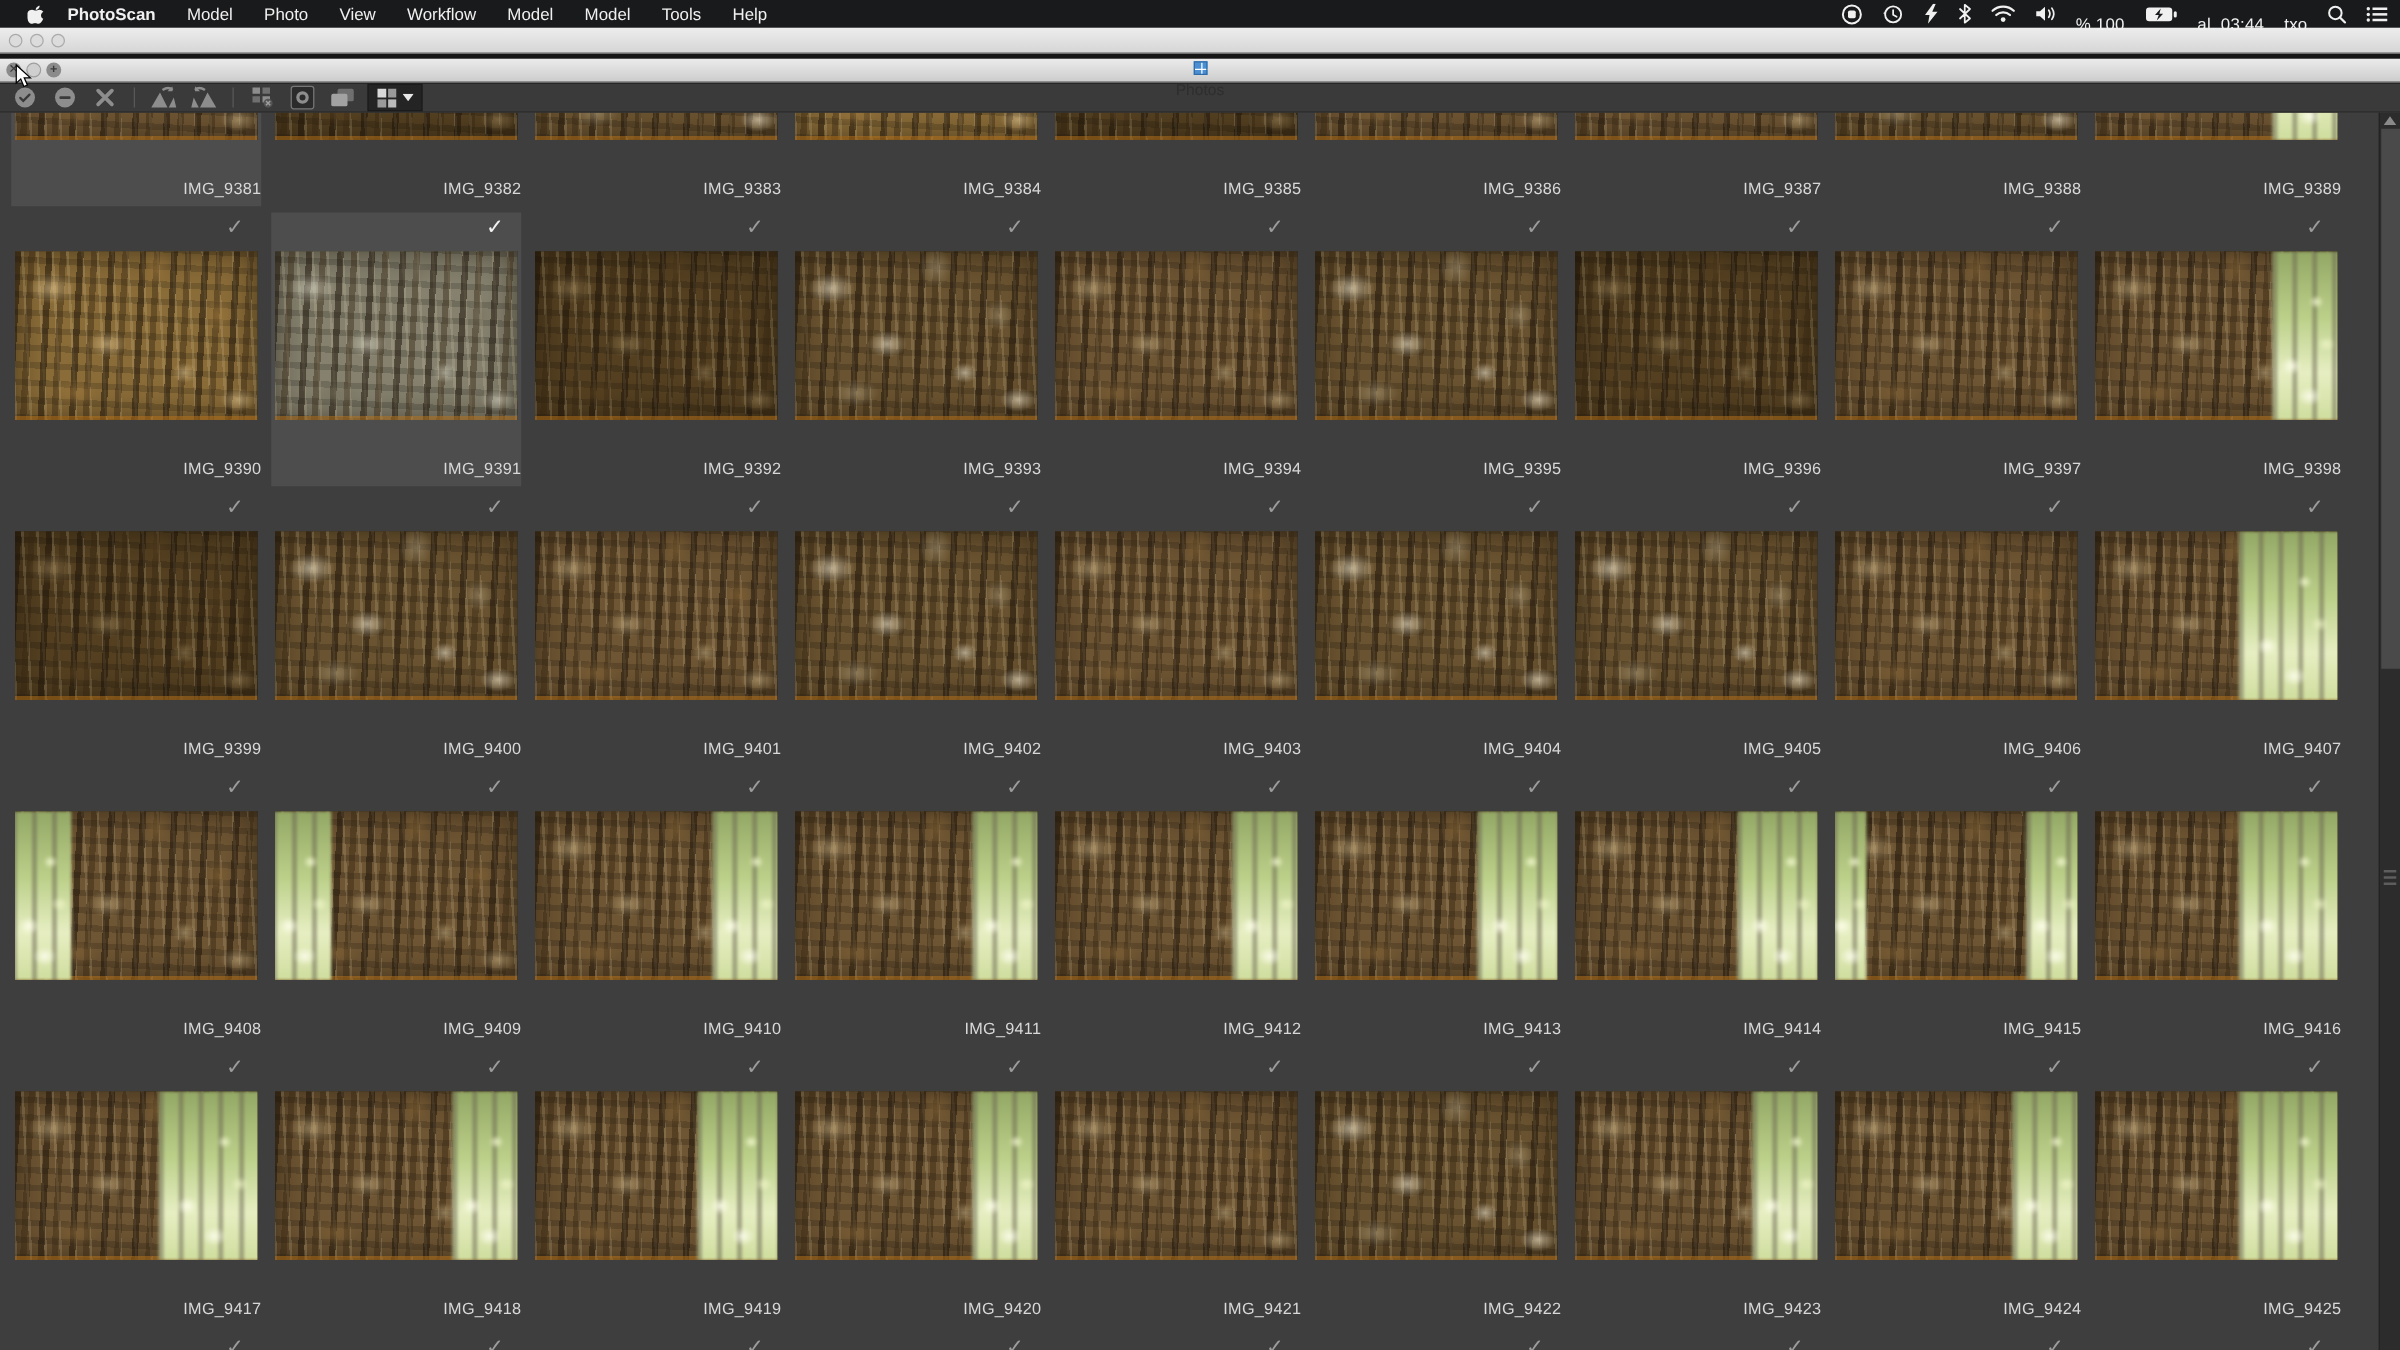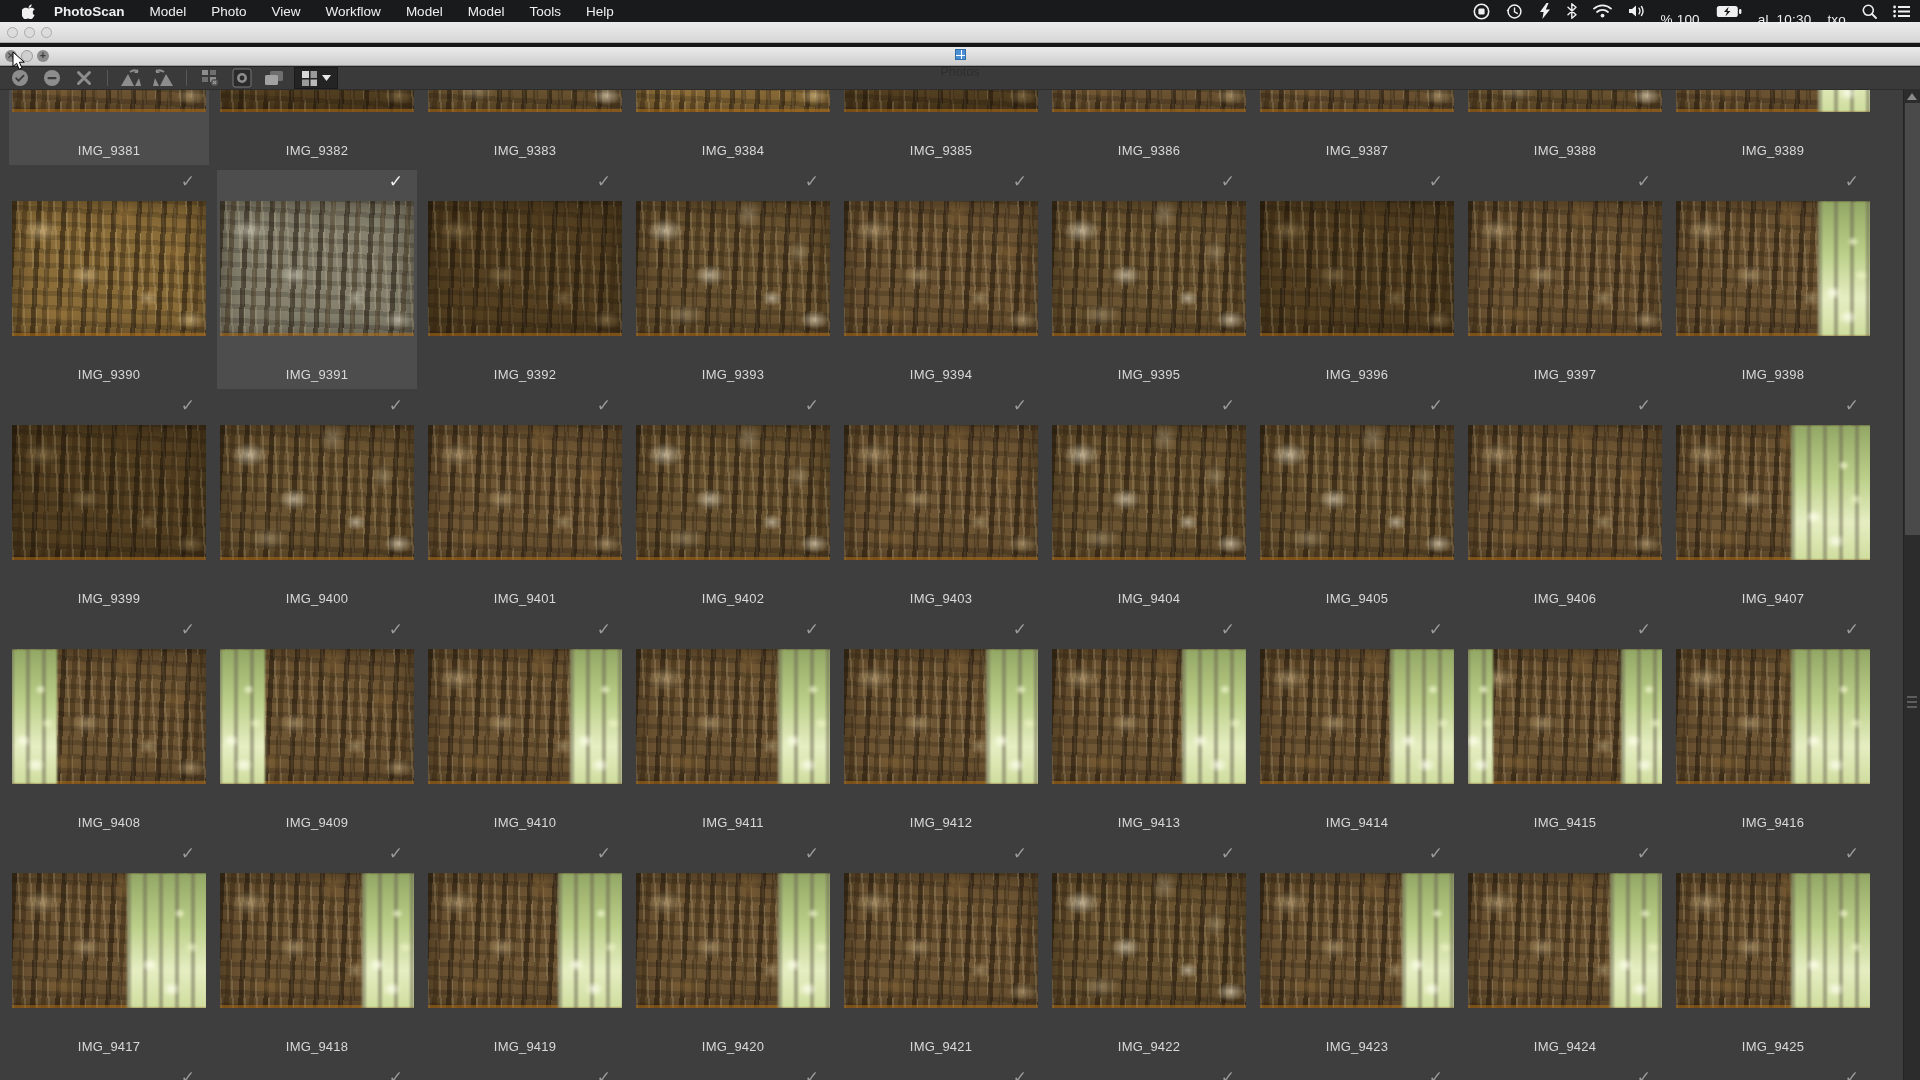--- a/index.html
+++ b/index.html
@@ -90,21 +90,21 @@
       radial-gradient(14px 12px at 28% 68%, rgba(255,255,235,.9), transparent 60%),
       radial-gradient(10px 9px at 65% 30%, rgba(250,255,215,.8), transparent 60%),
       radial-gradient(16px 13px at 55% 86%, rgba(255,255,240,.85), transparent 60%),
       radial-gradient(12px 10px at 80% 55%, rgba(245,250,205,.7), transparent 60%),
       repeating-linear-gradient(90deg, rgba(105,100,80,.5) 0 4px, transparent 4px 16px),
       linear-gradient(180deg,#93a765 0%,#bcd08a 40%,#e6eec2 72%,#cfdd9e 100%); }
   .fR { right:-2px; } .fL { left:-2px; }
   .v-forest-r25 .fR { width:28%; } .v-forest-r30 .fR { width:34%; }
   .v-forest-r40 .fR { width:42%; } .v-forest-l .fL { width:24%; }
   .v-forest-both .fL { width:14%; } .v-forest-both .fR { width:22%; }
-  .plabel { position:absolute; left:0; right:0; top:197px; text-align:center;
+  .plabel { position:absolute; left:0; right:0; top:197px; text-align:right;
             font-size:13px; color:#d8d8d8; letter-spacing:.2px; }
 
   
   .scrollbar { position:absolute; top:90px; right:0; width:17px; height:990px;
                background:#2c2c2c; border-left:1px solid #232323; z-index:20; }
   .sb-up { position:absolute; top:3px; left:3px; width:0; height:0;
            border-left:5px solid transparent; border-right:5px solid transparent;
            border-bottom:7px solid #8a8a8a; }
   .sb-thumb { position:absolute; top:13px; left:1px; width:15px; height:432px; background:#4a4a4a; }
   .sb-grip { position:absolute; top:606px; left:3px; width:10px; }
@@ -173,21 +173,21 @@
         </svg>
     </span>
     <span class="txt">% 100</span>
     <span class="sicon">
       <svg width="26" height="13" viewBox="0 0 26 13">
           <rect x="0.8" y="1" width="21" height="11" rx="2.6" fill="#f0f0f0"></rect>
           <rect x="23" y="4" width="2.4" height="5" rx="1.2" fill="#f0f0f0"></rect>
           <path d="M12.6 1.8L8 7h3l-1.6 4.4L14.5 6h-3z" fill="#191a1c"></path>
         </svg>
     </span>
-    <span class="txt">al. 10:30</span>
+    <span class="txt">al. 03:44</span>
     <span class="txt">txo</span>
     <span class="sicon">
       <svg width="15" height="15" viewBox="0 0 15 15">
           <circle cx="6.3" cy="6.3" r="5" fill="none" stroke="#f0f0f0" stroke-width="1.6"></circle>
           <line x1="10" y1="10" x2="14" y2="14" stroke="#f0f0f0" stroke-width="1.8" stroke-linecap="round"></line>
         </svg>
     </span>
     <span class="sicon">
       <svg width="17" height="13" viewBox="0 0 17 13">
           <circle cx="1.6" cy="2" r="1.4" fill="#f0f0f0"></circle>

